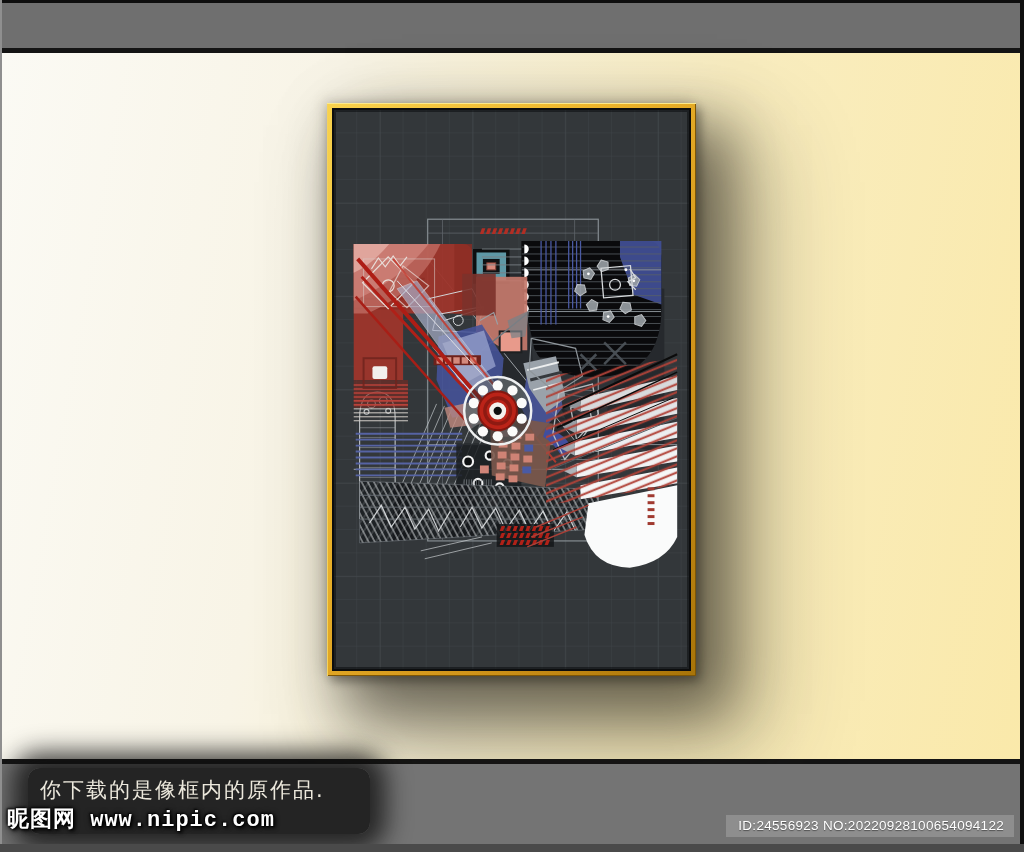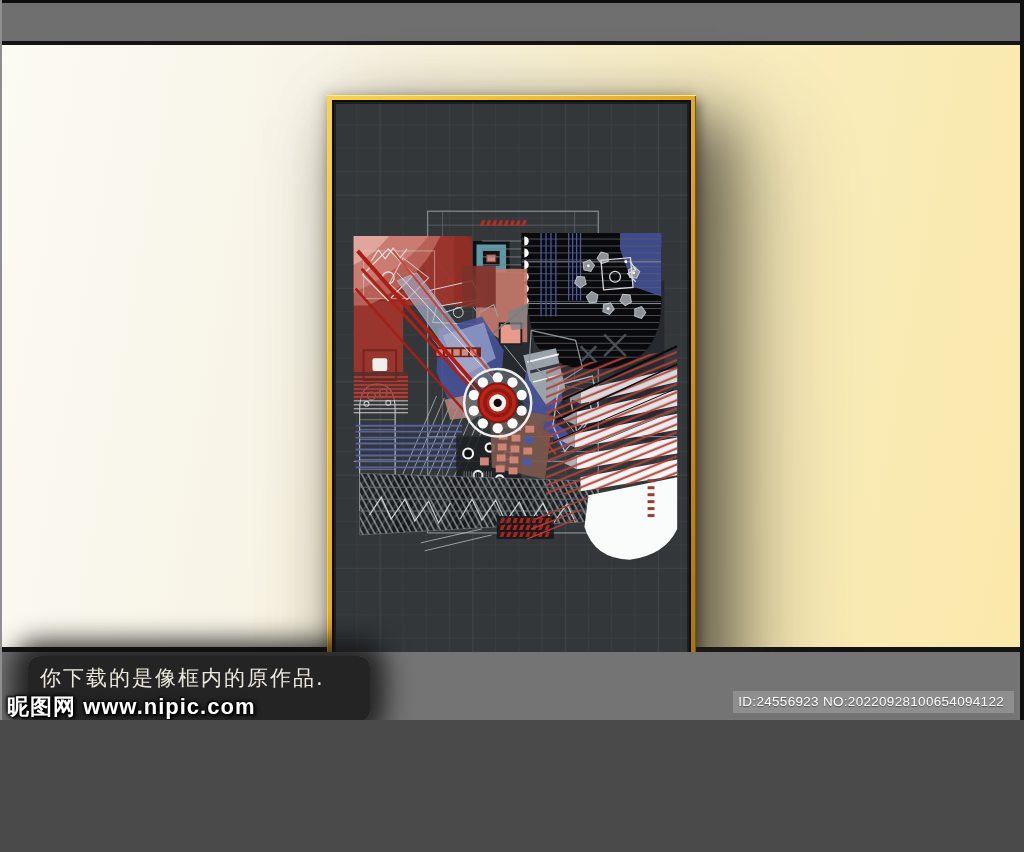--- a/index.html
+++ b/index.html
@@ -1,16 +1,16 @@
 <!DOCTYPE html>
 <html><head>
 <meta charset="utf-8">
 <style>
   html,body{margin:0;padding:0;background:#4a4a4a;}
-  #page{width:1024px;height:720px;position:relative;overflow:hidden;
+  #page{width:1024px;height:844px;position:relative;overflow:hidden;
         font-family:"Liberation Sans",sans-serif;display:flex;flex-direction:column;
         border-left:2px solid #8f8f8f;border-right:4px solid #0f0f0f;box-sizing:border-box;}
   .top-black{height:3px;background:#0e0e0e;}
   .top-bar{height:45px;background:#6f6f6f;}
   .sep{height:5px;background:#141414;}
   .main{height:713px;position:relative;
         background:linear-gradient(100deg,#fbfaf4 0%,#f8f4e6 30%,#f9edc0 65%,#fae9aa 100%);}
   .frame{position:absolute;left:325px;top:50px;width:369px;height:573px;box-sizing:border-box;
          background:linear-gradient(125deg,#f8d24e 0%,#eeb62c 35%,#d1941a 70%,#a87408 100%);
          box-shadow:inset 0 1px 0 #fbe98c,inset 1px 0 0 #f4d25c,inset -1px -1px 0 #7e5606,
@@ -22,24 +22,24 @@
   .mat{width:100%;height:100%;background:#0c0d0e;padding:2px;box-sizing:border-box;}
   .mat svg{display:block;width:100%;height:100%;}
   .bottom-bar{height:81px;background:#747474;position:relative;}
   .notice{position:absolute;left:26px;top:4px;width:318px;padding:8px 12px 30px 12px;
           background:rgba(16,16,16,0.80);border-radius:12px;
           box-shadow:0 0 24px 16px rgba(16,16,16,0.78);
           color:#ece8dc;font-size:21px;letter-spacing:2px;line-height:28px;
           font-family:"DejaVu Sans","Liberation Sans",sans-serif;}
   .watermark{position:absolute;left:5px;top:40px;z-index:3;color:#ffffff;font-weight:bold;
              font-size:22px;letter-spacing:1px;white-space:nowrap;
-             font-family:Liberation Sans, sans-serif;
+             font-family:Liberation Mono, monospace;
              text-shadow:1px 1px 2px #000,-1px -1px 2px #000,2px 2px 4px #000,0 0 6px rgba(0,0,0,.8);}
   .idbox{position:absolute;right:6px;bottom:7px;background:#8e8e8e;color:#ffffff;
-         padding:3px 10px 4px 5px;font-size:13.5px;letter-spacing:0.3px;
+         padding:3px 10px 4px 12px;font-size:13.5px;letter-spacing:0.3px;
          text-shadow:0 1px 1px rgba(40,40,40,.6);}
 </style>
 </head>
 <body>
 
 <div id="page">
   <div class="top-black"></div>
   <div class="top-bar"></div>
   <div class="sep"></div>
 

